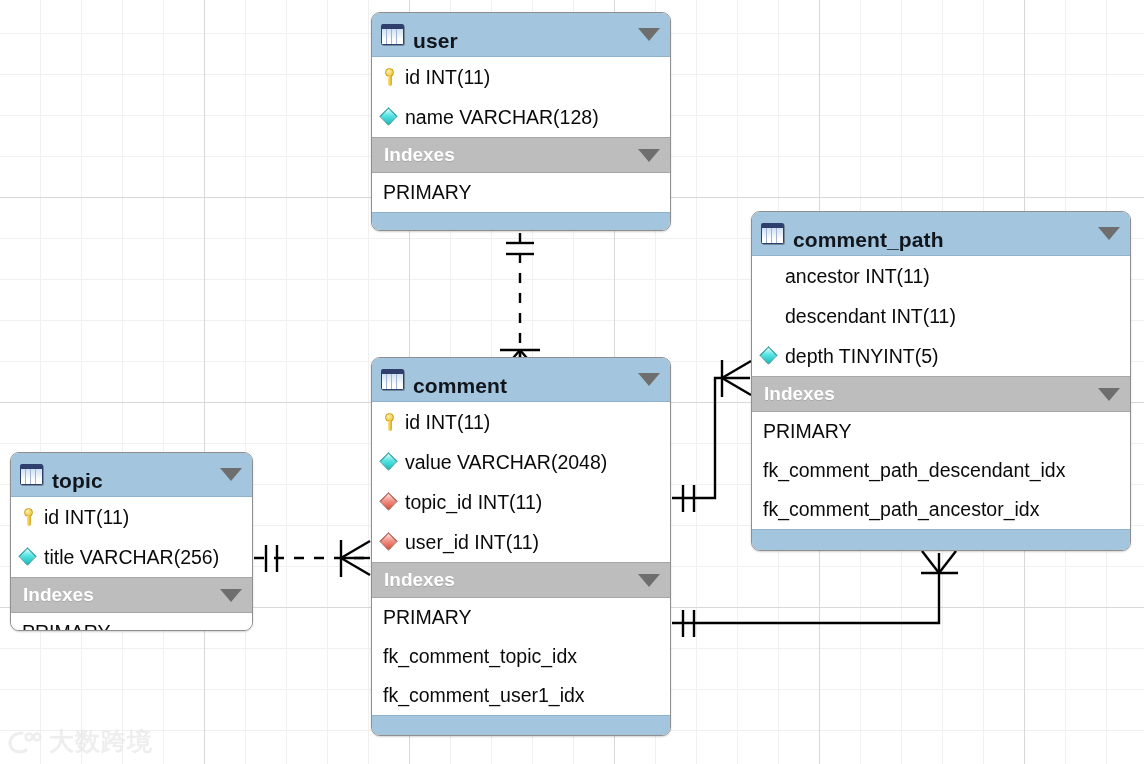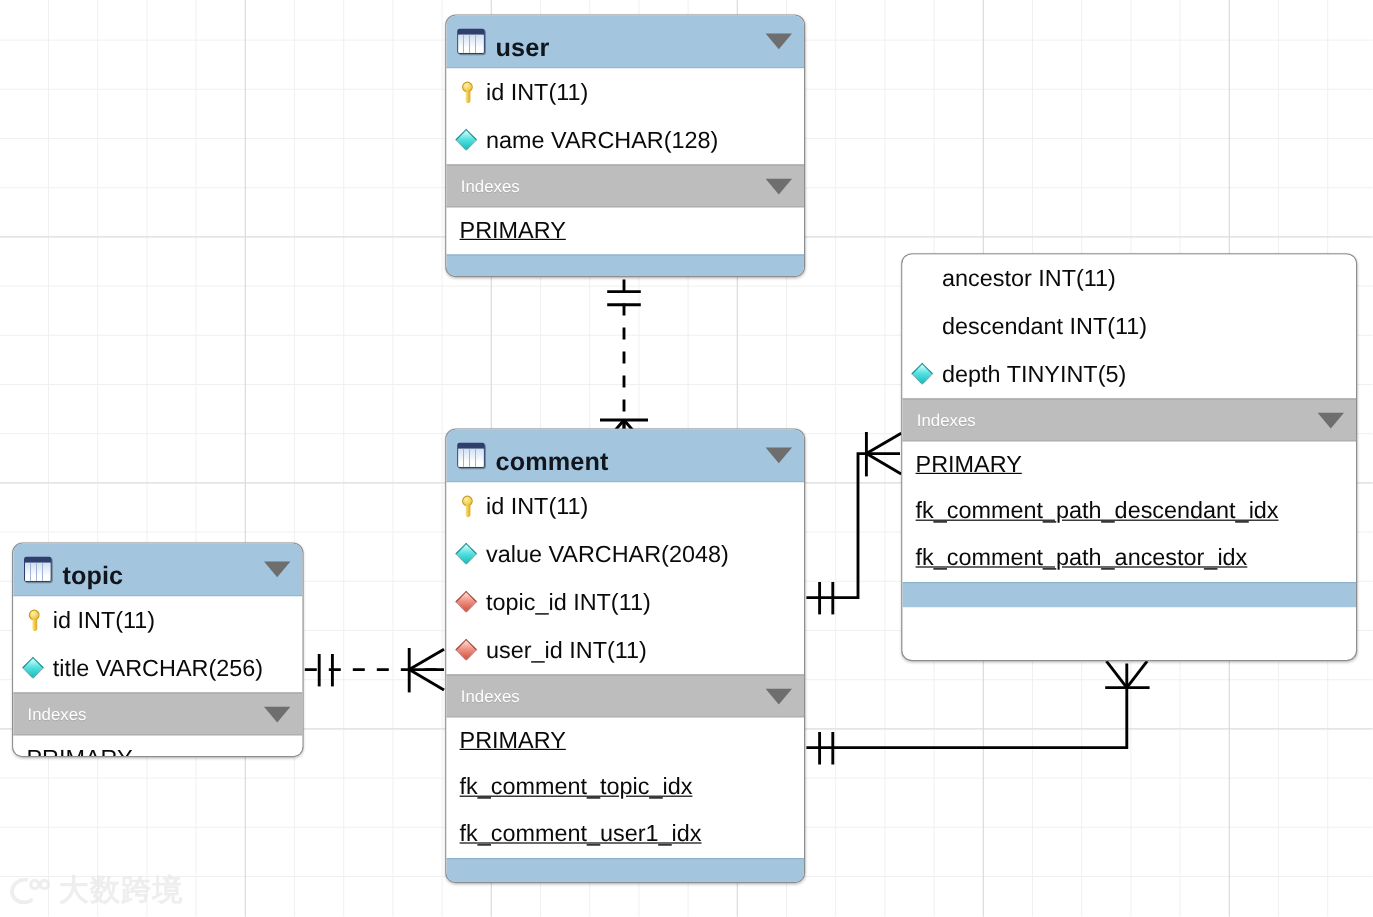--- a/index.html
+++ b/index.html
@@ -154,38 +154,37 @@
     height: 36px;
     background: #bdbdbd;
     display: flex;
     align-items: center;
     padding: 0 10px 0 12px;
     box-sizing: border-box;
     border-top: 1px solid #a6a6a6;
     border-bottom: 1px solid #a6a6a6;
   }
   .sec-title {
-    font-size: 14px;
-    font-weight: normal;
+    font-size: 19px;
+    font-weight: bold;
     color: #ffffff;
     text-shadow: 0 1px 0 rgba(0,0,0,0.12);
   }
   .idx-row {
     height: 39px;
     display: flex;
     align-items: center;
     padding-left: 11px;
     box-sizing: border-box;
     background: #ffffff;
     white-space: nowrap;
   }
   .idx-label {
     font-size: 19.5px;
     color: #0a0a0a;
-    text-decoration: underline;
   }
   .tbl-footer {
     height: 20px;
     background: #a3c5de;
     border-top: 1px solid #90b3cd;
   }
 
   
   .conn-svg {
     position: absolute;
@@ -332,20 +331,25 @@
     <div class="idx-row">
       <span class="idx-label">fk_comment_topic_idx</span>
     </div>
     <div class="idx-row">
       <span class="idx-label">fk_comment_user1_idx</span>
     </div>
     <div class="tbl-footer"></div>
   </div>
 
   <div class="erd-table" style="left:751px; top:211px; width:380px; height:340px;">
+    <div class="tbl-header">
+      <span class="tbl-icon"></span>
+      <span class="tbl-title">comment_path</span>
+      <span class="caret"></span>
+    </div>
     <div class="col-row">
       <span class="ic blank"></span>
       <span class="col-label">ancestor INT(11)</span>
     </div>
     <div class="col-row">
       <span class="ic blank"></span>
       <span class="col-label">descendant INT(11)</span>
     </div>
     <div class="col-row">
       <span class="ic dia cyan"></span>

